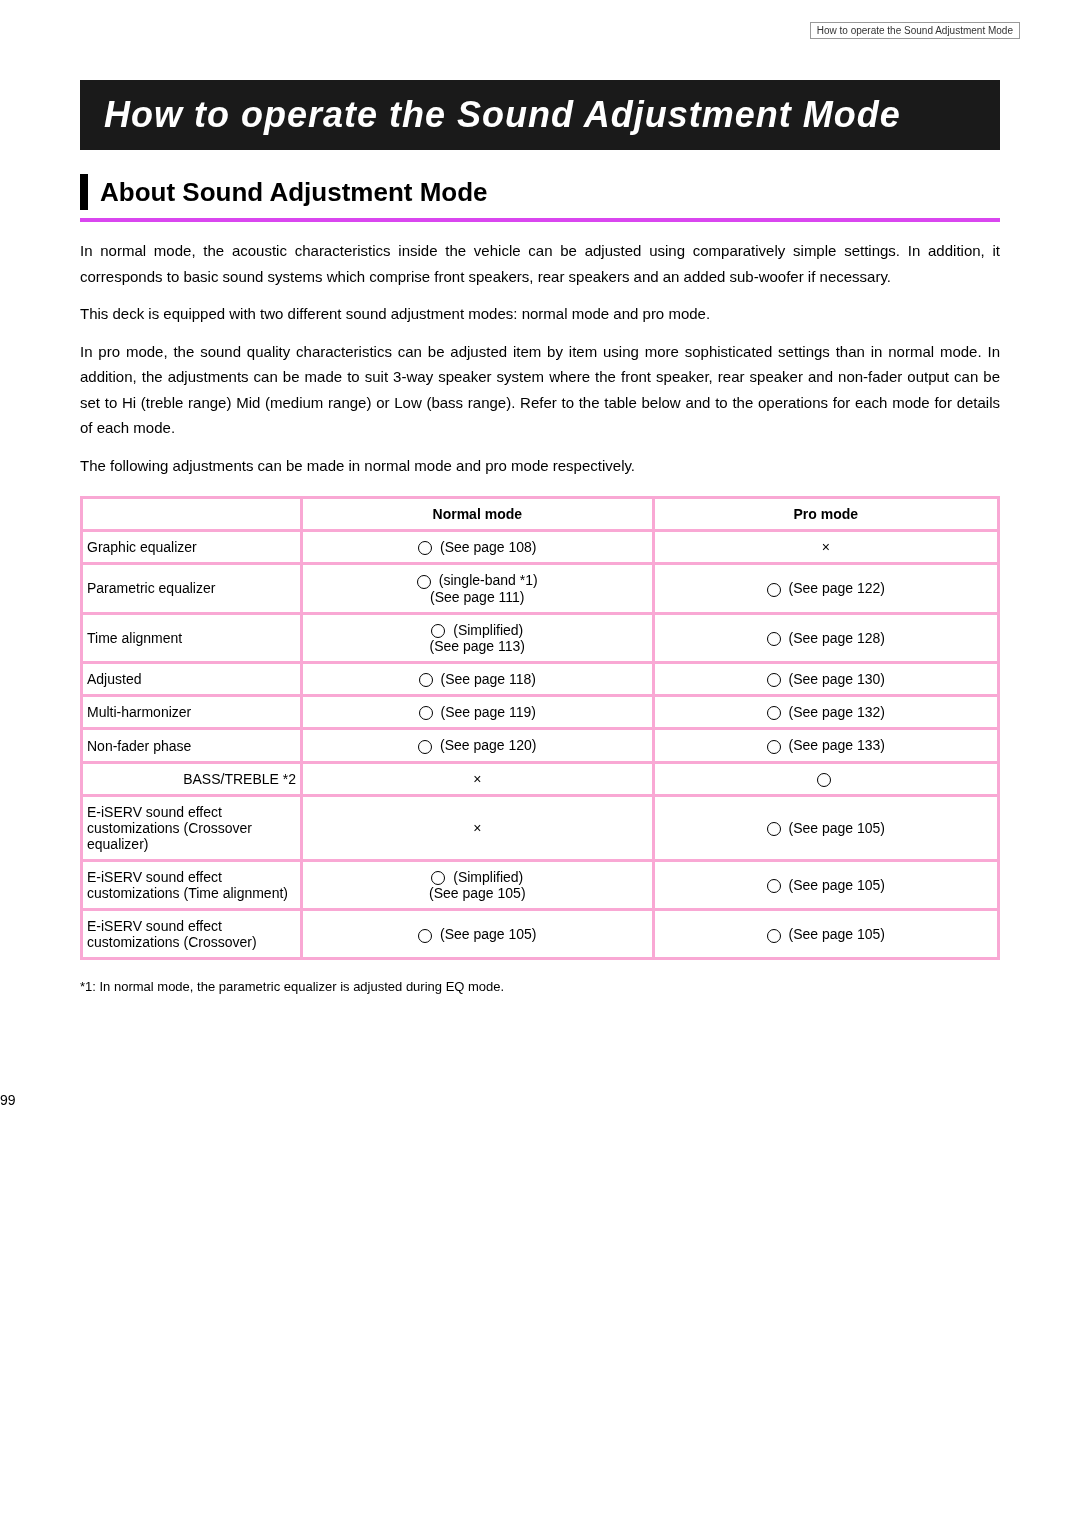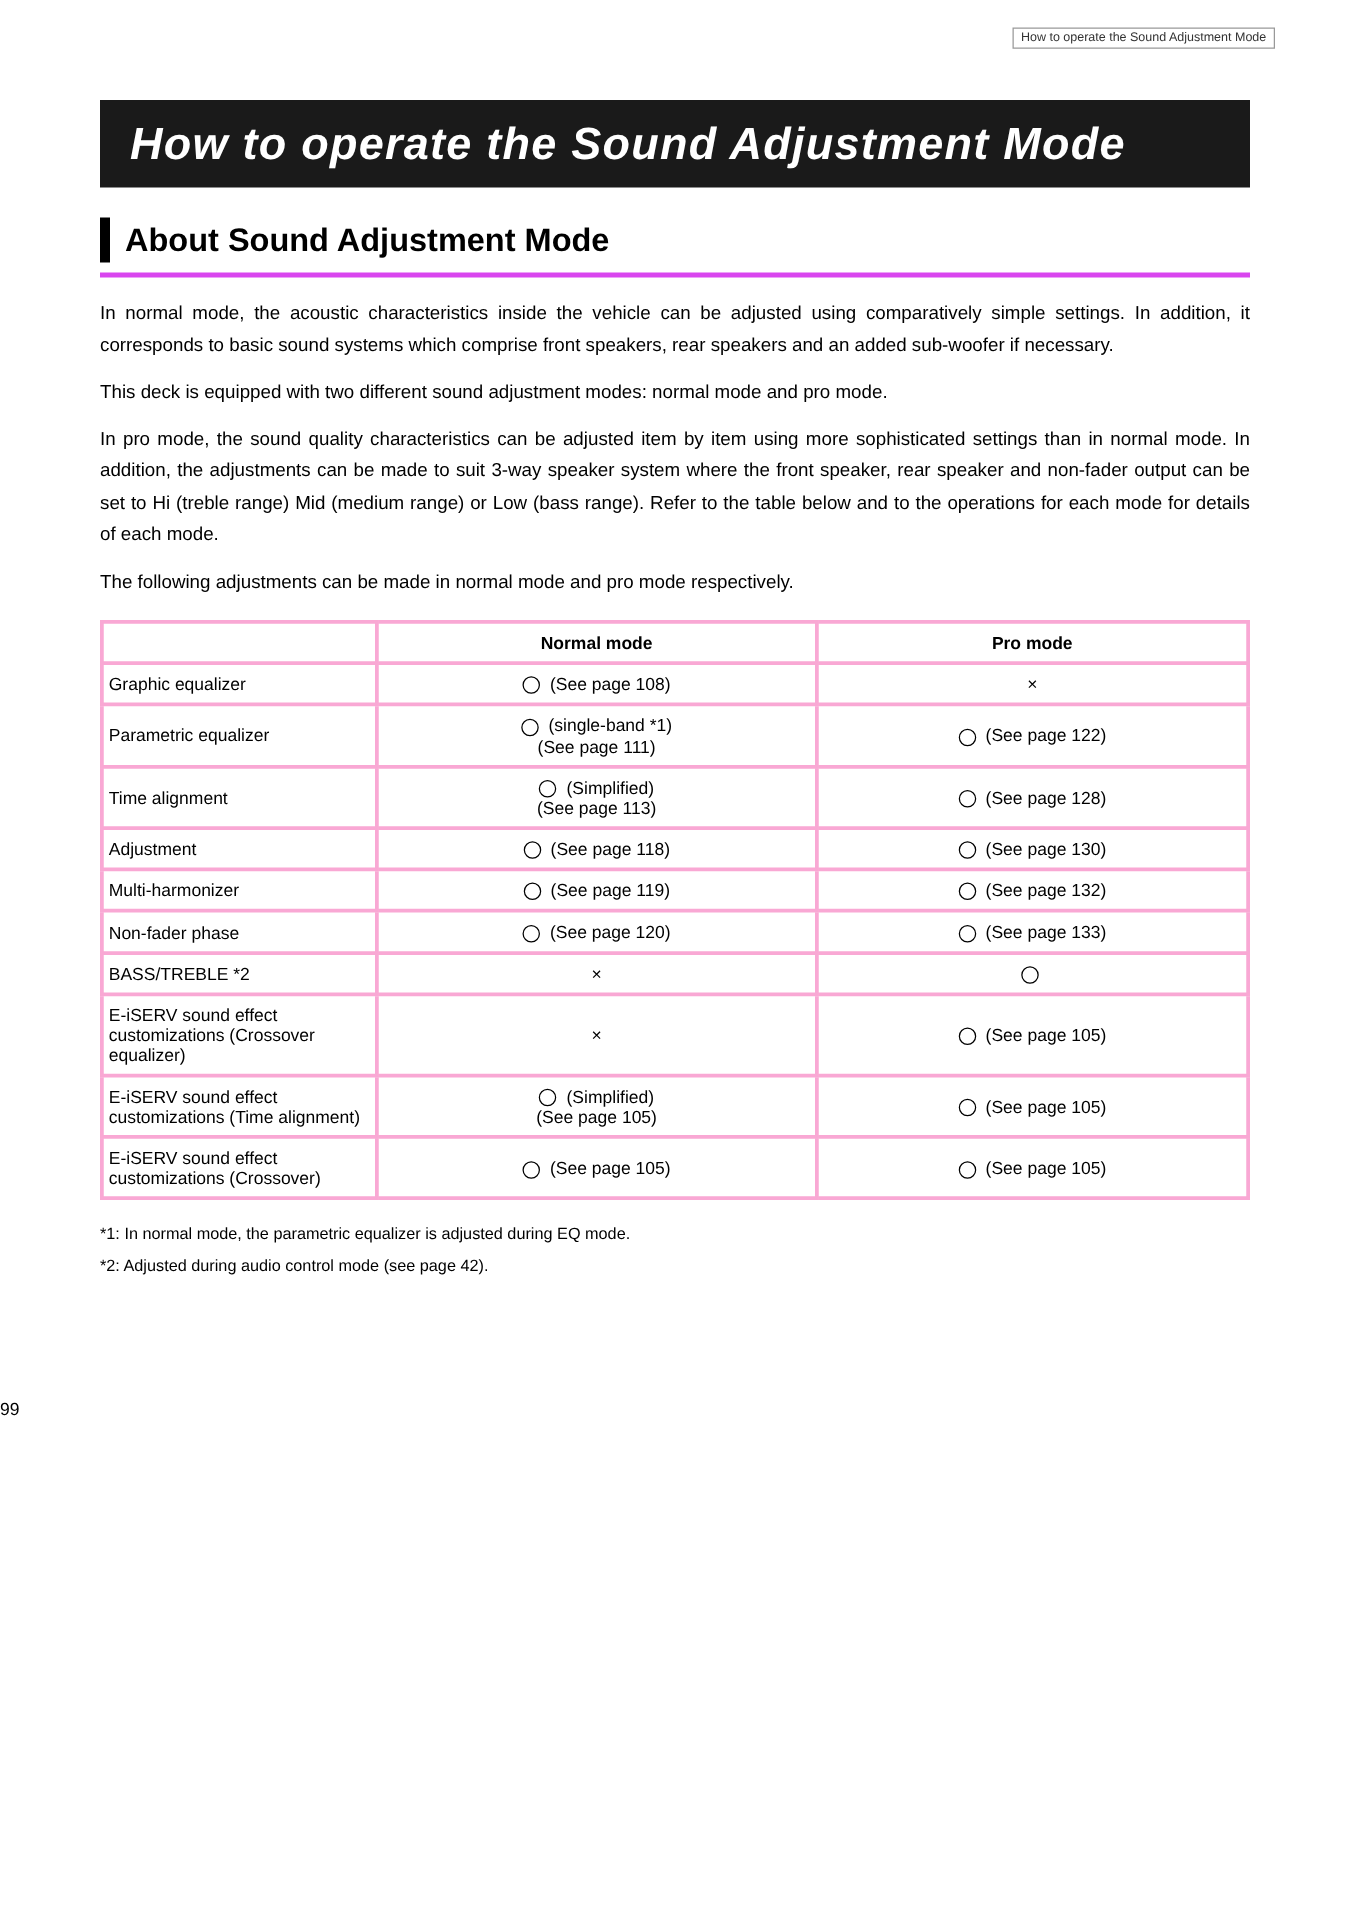--- a/index.html
+++ b/index.html
@@ -185,36 +185,36 @@
           <td style="text-align: left;">Parametric equalizer</td>
           <td><span class="circle-icon"></span> (single-band *1)<br>(See page 111)</td>
           <td><span class="circle-icon"></span> (See page 122)</td>
         </tr>
         <tr>
           <td style="text-align: left;">Time alignment</td>
           <td><span class="circle-icon"></span> (Simplified)<br>(See page 113)</td>
           <td><span class="circle-icon"></span> (See page 128)</td>
         </tr>
         <tr>
-          <td style="text-align: left;">Adjustment</td>
+          <td style="text-align: left;">Adjusted</td>
           <td><span class="circle-icon"></span> (See page 118)</td>
           <td><span class="circle-icon"></span> (See page 130)</td>
         </tr>
         <tr>
           <td style="text-align: left; margin-left: 29px;">Multi-harmonizer</td>
           <td><span class="circle-icon"></span> (See page 119)</td>
           <td><span class="circle-icon"></span> (See page 132)</td>
         </tr>
         <tr>
           <td style="text-align: left;">Non-fader phase</td>
           <td><span class="circle-icon"></span> (See page 120)</td>
           <td><span class="circle-icon"></span> (See page 133)</td>
         </tr>
         <tr>
-          <td style="text-align: left;">BASS/TREBLE *2</td>
+          <td style="text-align: right;">BASS/TREBLE *2</td>
           <td>×</td>
           <td><span class="circle-icon"></span></td>
         </tr>
         <tr>
           <td style="text-align: left;">E-iSERV sound effect customizations (Crossover equalizer)</td>
           <td>×</td>
           <td><span class="circle-icon"></span> (See page 105)</td>
         </tr>
         <tr>
           <td style="text-align: left;">E-iSERV sound effect customizations (Time alignment)</td>
@@ -224,18 +224,17 @@
         <tr>
           <td style="text-align: left;">E-iSERV sound effect customizations (Crossover)</td>
           <td><span class="circle-icon"></span> (See page 105)</td>
           <td><span class="circle-icon"></span> (See page 105)</td>
         </tr>
       </tbody>
   </table>
 
   <div class="footnotes">
     <p>*1: In normal mode, the parametric equalizer is adjusted during EQ mode.</p>
-    <p>*2: Adjusted during audio control mode (see page 42).</p>
   </div>
 
 </div>
 
 <div class="page-number">99</div>
 
 </body></html>

